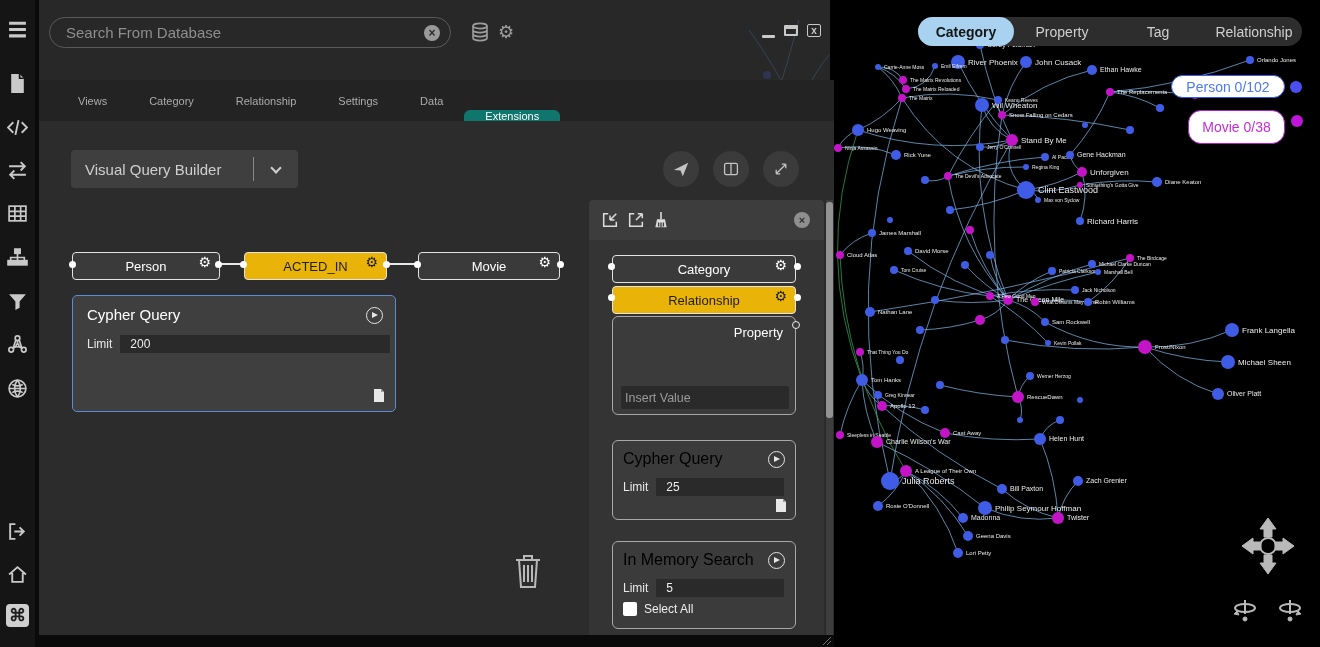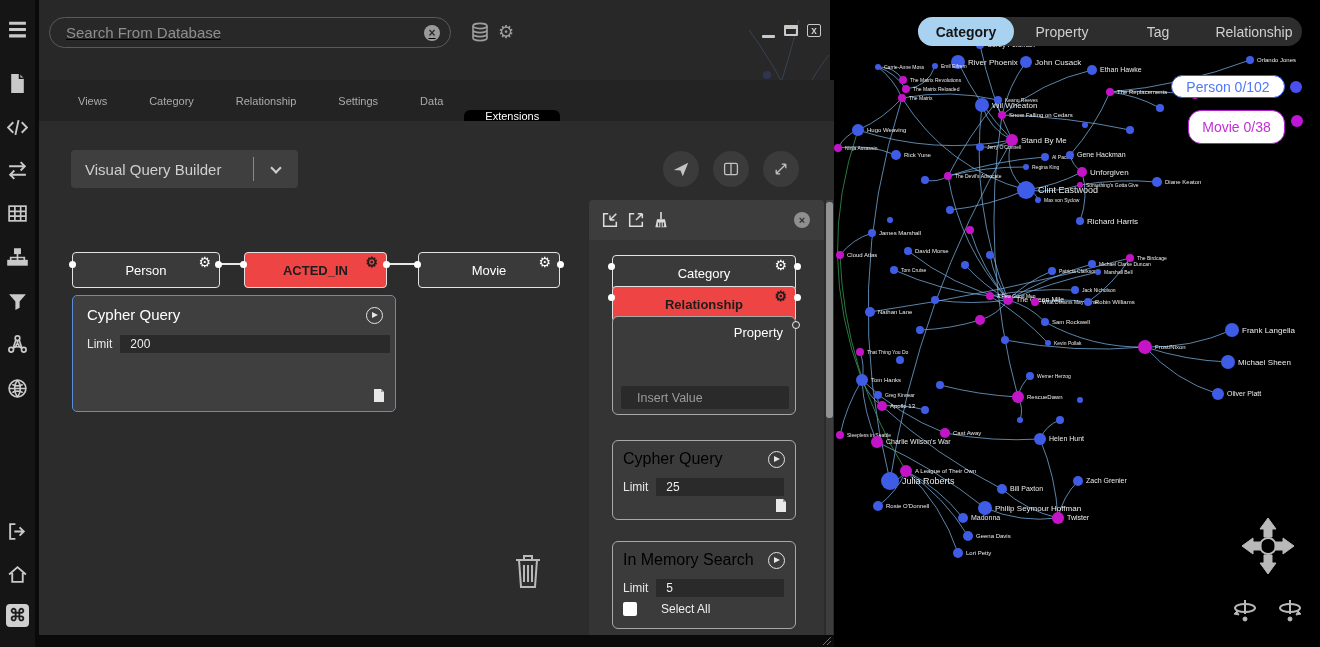--- a/index.html
+++ b/index.html
@@ -8,49 +8,49 @@
   .abs { position:absolute; }
 
   
   #sidebar { position:absolute; left:0; top:0; width:35px; height:647px; background:#151515; z-index:30; }
   .sb-icon { position:absolute; left:6px; width:23px; height:23px; color:#c9c9c9; display:flex; align-items:center; justify-content:center; }
   .sb-icon svg { width:21px; height:21px; stroke:#c9c9c9; fill:none; stroke-width:1.6; }
   .sb-cmd { background:#cfcfcf; color:#1c1c1c; border-radius:4px; font-size:17px; font-weight:bold; }
 
   
   #main { position:absolute; left:35px; top:0; width:795px; height:647px; background:#282828; border-left:4px solid #0a0a0a; z-index:20; }
-  #search { position:absolute; left:10px; top:17px; width:402px; height:31px; border:1px solid #5a5a5a; border-radius:16px; display:flex; align-items:center; padding:0 10px 0 16px;text-decoration:underline; }
+  #search { position:absolute; left:10px; top:17px; width:402px; height:31px; border:1px solid #5a5a5a; border-radius:16px; display:flex; align-items:center; padding:0 10px 0 16px; }
   #search input { flex:1; background:transparent; border:none; outline:none; color:#bbb; font-size:15px; font-family:"Liberation Sans",sans-serif; }
   #search input::placeholder { color:#8e8e8e; }
   .clear-btn { width:16px; height:16px; border-radius:50%; background:#9a9a9a; color:#2b2b2b; font-size:12px; line-height:16px; text-align:center; font-weight:bold; }
   .hdr-ic { position:absolute; top:22px; color:#9d9d9d; }
   .gear-char { font-size:18px; }
 
   .win-ctl { position:absolute; color:#c9c9c9; }
   #win-min { left:723px; top:35px; width:13px; height:3px; background:#c9c9c9; border-radius:1px; }
   #win-max { left:745px; top:25px; width:14px; height:11px; border:2px solid #c9c9c9; border-top-width:4px; border-radius:1px; }
   #win-close { left:768px; top:24px; width:14px; height:13px; border:1.5px solid #c9c9c9; border-radius:2px; font-size:10px; line-height:11px; text-align:center; font-weight:bold; }
 
   
   #tabbar { position:absolute; left:0; top:80px; width:795px; height:41px; background:#232323; display:flex; align-items:stretch; padding-left:18px; }
   .tab { padding:0 21px; display:flex; align-items:center; color:#ababab; font-size:11px; cursor:pointer; }
-  .tab.active { background:#000000; color:#fff; border-radius:6px 6px 0 0;margin-top:30px; }
+  .tab.active { background:#0f766e; color:#fff; border-radius:6px 6px 0 0;margin-top:30px; }
   #content { position:absolute; left:0; top:121px; width:795px; height:514px; background:#2c2c2c; }
 
   
   #vqb { position:absolute; left:32px; top:29px; width:227px; height:38px; background:#3f3f3f; border-radius:4px; display:flex; align-items:center; color:#cfcfcf; font-size:15px; padding-left:14px; }
   #vqb .sep { position:absolute; right:44px; top:7px; height:24px; width:1px; background:#8a8a8a; }
   #vqb .chev { position:absolute; right:18px; top:14px; width:8px; height:8px; border-right:2px solid #cfcfcf; border-bottom:2px solid #cfcfcf; transform:rotate(45deg); }
   .circ-btn { position:absolute; top:30px; width:36px; height:36px; border-radius:50%; background:#3b3b3b; display:flex; align-items:center; justify-content:center; }
   .circ-btn svg { stroke:#c4c4c4; fill:none; stroke-width:1.6; }
 
   
-  .pill { position:absolute; height:36px; border:1px solid #e3e3e3; border-radius:4px; display:flex; align-items:center; justify-content:center; font-size:13px;text-align:center; }
+  .pill { position:absolute; height:28px; border:1px solid #e3e3e3; border-radius:4px; display:flex; align-items:center; justify-content:center; font-size:13px;text-align:center; }
   .pill.dark { background:#3a3a3a; color:#fff; }
-  .pill.light { background:#ef4444; color:#1d1d1d; font-weight:bold; }
+  .pill.light { background:#eab308; color:#1d1d1d; font-weight:normal; }
   .pill .gear { position:absolute; right:8px; font-size:14px; top:1px; }
   .pill.dark .gear { color:#fff; }
   .pill.light .gear { color:#1d1d1d; }
   .conn-dot { position:absolute; width:7px; height:7px; background:#fff; border-radius:50%; z-index:3; }
   .conn-line { position:absolute; height:2px; background:#e8e8e8; }
 
   
   .card { position:absolute; background:#3f3f3f; border-radius:5px; }
   .card .title { color:#fff; font-size:15px; }
   .play-ic { position:absolute; width:17px; height:17px; border:1.4px solid #e6e6e6; border-radius:50%; }
@@ -63,24 +63,24 @@
   
   #rpanel { position:absolute; left:550px; top:200px; width:235px; height:435px; background:#343434; border-radius:4px 4px 0 0; }
   #rpanel-hdr { position:absolute; left:0; top:0; width:235px; height:40px; background:#3d3d3d; border-radius:4px 4px 0 0; display:flex; align-items:center; padding-left:12px; gap:8px; }
   #rpanel-hdr svg { stroke:#dcdcdc; fill:none; stroke-width:1.7; }
   .close-circ { position:absolute; right:14px; top:12px; width:16px; height:16px; background:#8f8f8f; border-radius:50%; color:#2f2f2f; font-size:11px; text-align:center; line-height:16px; font-weight:bold; }
   .pcard { position:absolute; left:23px; width:184px; background:#3b3b3b; border:1px solid #a8a8a8; border-radius:6px; }
   .pc-title-r { position:absolute; right:12px; top:8px; color:#fff; font-size:13px; }
   .ring { position:absolute; width:8px; height:8px; border:1.5px solid #eee; background:#3b3b3b; border-radius:50%; z-index:3; }
   .select { position:absolute; background:#3a3a3a; border:1px solid #9a9a9a; border-radius:3px; color:#e8e8e8; font-size:12.5px; display:flex; align-items:center; padding-left:10px; }
   .select .chev2 { position:absolute; right:10px; top:9px; width:6px; height:6px; border-right:1.6px solid #aaa; border-bottom:1.6px solid #aaa; transform:rotate(45deg); }
-  .input-dark { position:absolute; background:#2a2a2a; border:none; border-radius:2px; color:#eee; font-size:12.5px; padding-left:16px; font-family:"Liberation Sans",sans-serif; }
+  .input-dark { position:absolute; background:#2a2a2a; border:none; border-radius:2px; color:#eee; font-size:12.5px; padding-left:4px; font-family:"Liberation Sans",sans-serif; }
   .input-dark::placeholder { color:#9a9a9a; }
   .chkbox { width:14px; height:14px; background:#fff; border-radius:2px; }
-  .chk-row { position:absolute; display:flex; align-items:center; gap:24px; color:#efefef; font-size:12px; }
+  .chk-row { position:absolute; display:flex; align-items:center; gap:7px; color:#efefef; font-size:12px; }
 
   
   #scroll-track { position:absolute; left:787px; top:200px; width:7px; height:435px; background:#3d3d3d; }
   #scroll-thumb { position:absolute; left:0px; top:2px; width:7px; height:216px; background:#939393; border-radius:3px; }
   #bottombar { position:absolute; left:0; top:635px; width:795px; height:12px; background:#0a0a0a; }
   #grip { position:absolute; right:2px; top:1px; width:10px; height:10px; opacity:.8; }
 
   
   #graph { position:absolute; left:830px; top:0; width:490px; height:647px; background:#000; z-index:10; }
   #gtabs { position:absolute; left:88px; top:17px; width:384px; height:29px; background:#2d2d2d; border-radius:15px; display:flex; }

